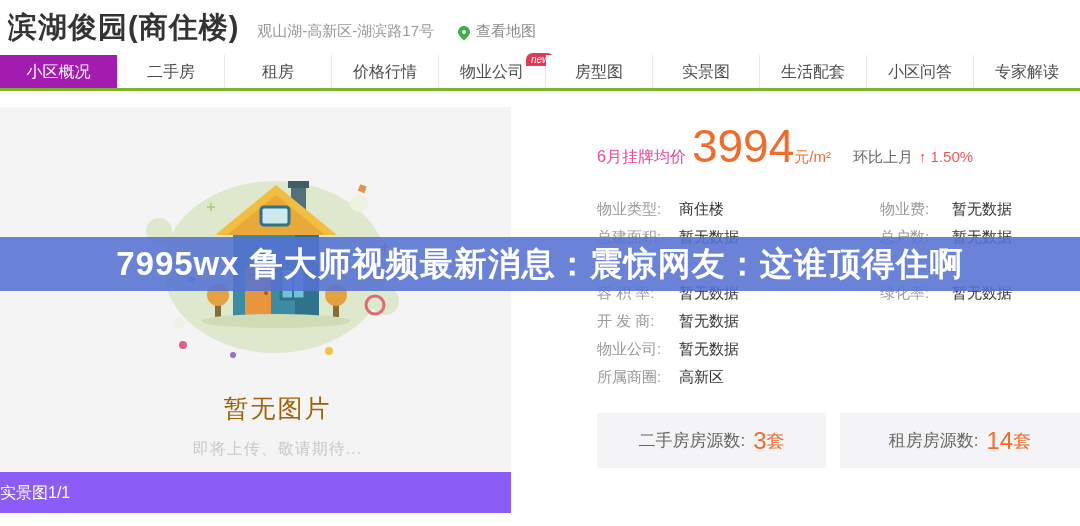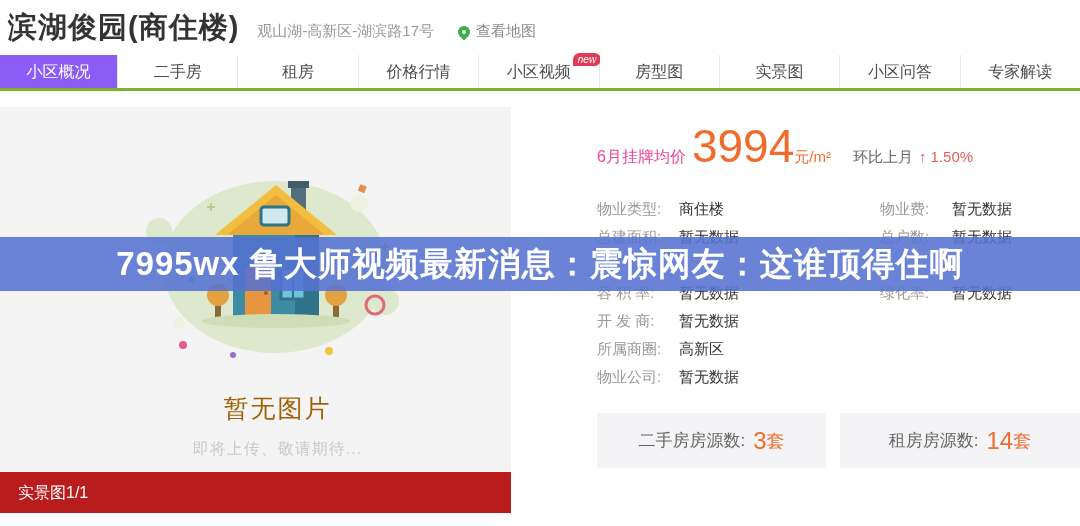--- a/index.html
+++ b/index.html
@@ -16,34 +16,34 @@
     transform:rotate(-45deg); margin-right:6px; position:relative; }
   .pin::after { content:""; position:absolute; left:4px; top:4px; width:4px; height:4px;
     border-radius:50%; background:#fff; }
   .maplink span { font-size:15px; color:#8a8a8a; }
 
   
   .nav { display:flex; height:36px; border-bottom:3px solid #7db32b; }
   .tab { flex:1; text-align:center; line-height:33px; font-size:16px; color:#4d4d4d;
     background:#fff; border-right:1px solid #e8e8e8; position:relative; cursor:pointer; }
   .tab:last-child { border-right:none; }
-  .tab.active { flex:none; width:118px; background:#8b5cf6; color:#fff; }
+  .tab.active { flex:none; width:118px; background:#a21caf; color:#fff; }
   .badge { position:absolute; top:-2px; margin-left:2px; background:#e23b55; color:#fff;
     font-size:10px; line-height:13px; padding:0 5px; border-radius:8px 8px 8px 0;
     font-style:italic; }
 
   
   .gallery { position:absolute; left:0; top:107px; width:511px; height:406px;
     background:#f4f4f5; overflow:hidden; }
   .gallery-inner { text-align:center; transform:translateX(22px); }
   .illus { margin-top:48px; }
   .ph-title { font-size:25px; color:#a16207; margin-top:8px; letter-spacing:2px; }
   .ph-sub { font-size:16px; color:#c9c9c9; margin-top:14px; letter-spacing:1px; }
   .gallery-footer { position:absolute; left:0; bottom:0; width:100%; height:41px;
-    background:#b91c1c; color:#fff; font-size:16px; line-height:41px; padding-left:18px; }
+    background:#8b5cf6; color:#fff; font-size:16px; line-height:41px; }
 
   
   .info { position:absolute; left:597px; top:107px; width:483px; }
   .price-row { display:flex; align-items:baseline; margin-top:16px; height:58px; }
   .price-label { font-size:16px; color:#ec4899; }
   .price-value { font-size:46px; color:#ef6c2d; margin-left:6px; line-height:1; }
   .price-unit { font-size:15px; color:#ef6c2d; }
   .trend-label { font-size:15px; color:#666; margin-left:22px; }
   .trend-value { font-size:15px; color:#ef5a5a; margin-left:6px; }
 
@@ -83,24 +83,25 @@
       <span>查看地图</span>
     </div>
   </div>
 
   <div class="nav">
     <div class="tab active">小区概况</div>
     <div class="tab">二手房</div>
     <div class="tab">租房</div>
     <div class="tab">价格行情</div>
     <div class="tab">
-      <span>小区视频</span><span class="badge">new</span>
+      <span>物业公司</span><span class="badge">new</span>
     </div>
     <div class="tab">房型图</div>
     <div class="tab">实景图</div>
+    <div class="tab">生活配套</div>
     <div class="tab">小区问答</div>
     <div class="tab">专家解读</div>
   </div>
 
   <div class="gallery">
     <div class="gallery-inner">
       <svg class="illus" width="310" height="225" viewBox="0 0 310 225">
         <ellipse cx="152" cy="112" rx="112" ry="86" fill="#dde8cc"></ellipse>
         <circle cx="36" cy="76" r="13" fill="#dde8cc"></circle>
         <circle cx="262" cy="146" r="14" fill="#dde8cc"></circle>
@@ -171,24 +172,24 @@
         <span class="d-right"><span class="d-label"></span><span class="d-value"></span></span>
       </div>
       <div class="d-row">
         <span class="d-label">容 积 率:</span><span class="d-value">暂无数据</span>
         <span class="d-right"><span class="d-label">绿化率:</span><span class="d-value">暂无数据</span></span>
       </div>
       <div class="d-row">
         <span class="d-label">开 发 商:</span><span class="d-value">暂无数据</span>
       </div>
       <div class="d-row">
+        <span class="d-label">物业公司:</span><span class="d-value">暂无数据</span>
+      </div>
+      <div class="d-row">
         <span class="d-label">所属商圈:</span><span class="d-value">高新区</span>
-      </div>
-      <div class="d-row">
-        <span class="d-label">物业公司:</span><span class="d-value">暂无数据</span>
       </div>
     </div>
 
     <div class="stats">
       <div class="stat-box first">
         <span class="stat-label">二手房房源数:</span>
         <span class="stat-value">3</span>
         <span class="stat-unit">套</span>
       </div>
       <div class="stat-box second">

